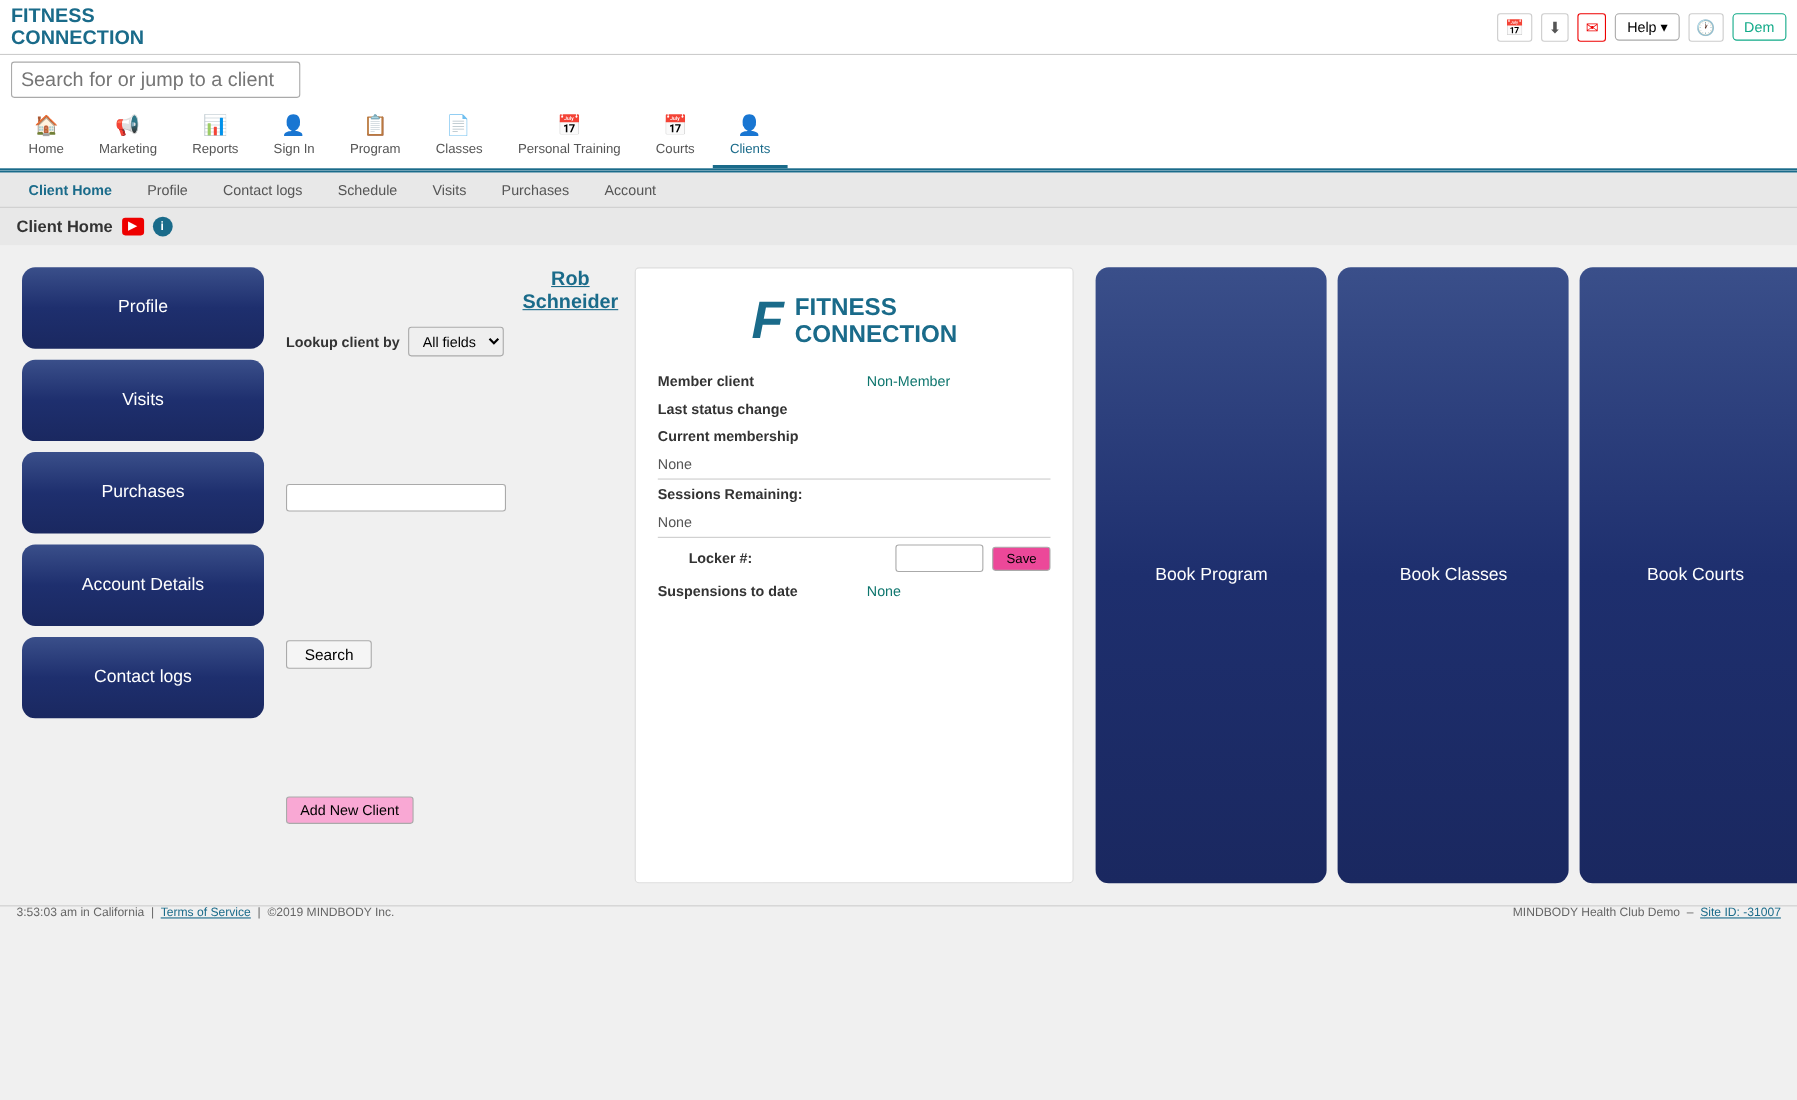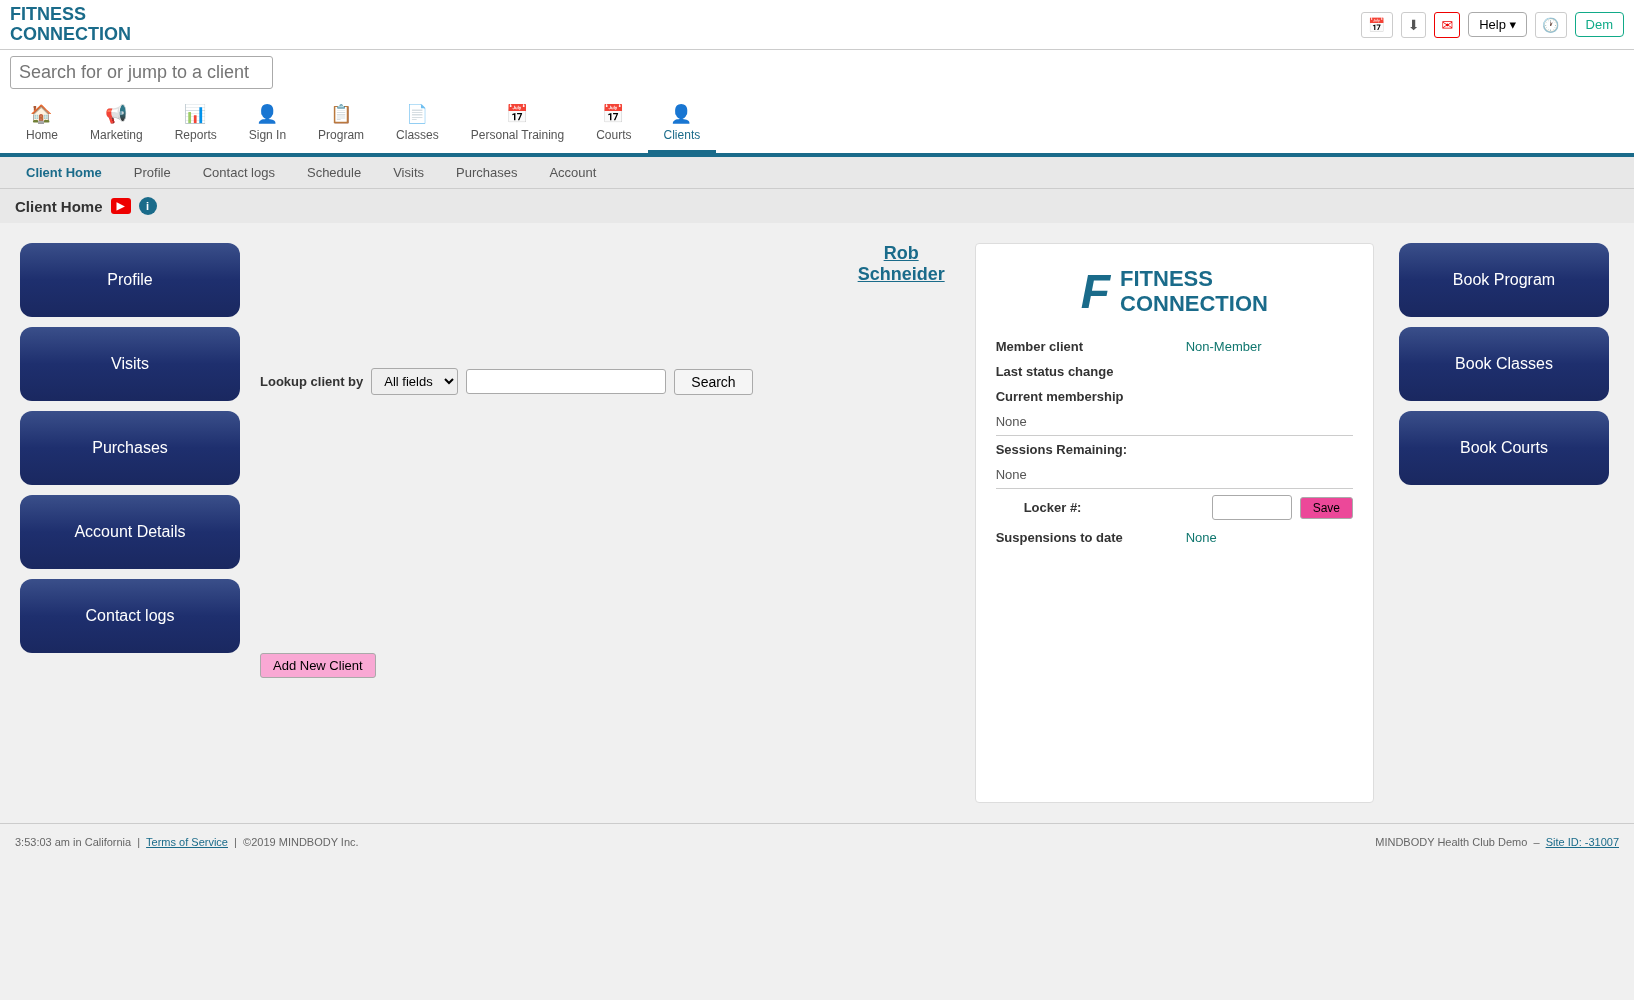--- a/index.html
+++ b/index.html
@@ -311,30 +311,29 @@
       border: 1px solid #aaa;
       background: #ec4899;
       border-radius: 3px;
       cursor: pointer;
       font-size: 12px;
     }
 
     
     #right-sidebar {
       display: flex;
-      flex-direction: column;
+      flex-direction: row;
       gap: 10px;
       min-width: 220px;
-      align-items: center;
     }
 
     
     #footer {
       background: #f0f0f0;
-      padding: 12px 15px;
+      padding: 0 15px;
       font-size: 11px;
       color: #666;
       display: flex;
       justify-content: space-between;
       border-top: 1px solid #ccc;
     }
     .footer-link {
       color: #1a6b8a;
       text-decoration: underline;
       cursor: pointer;

